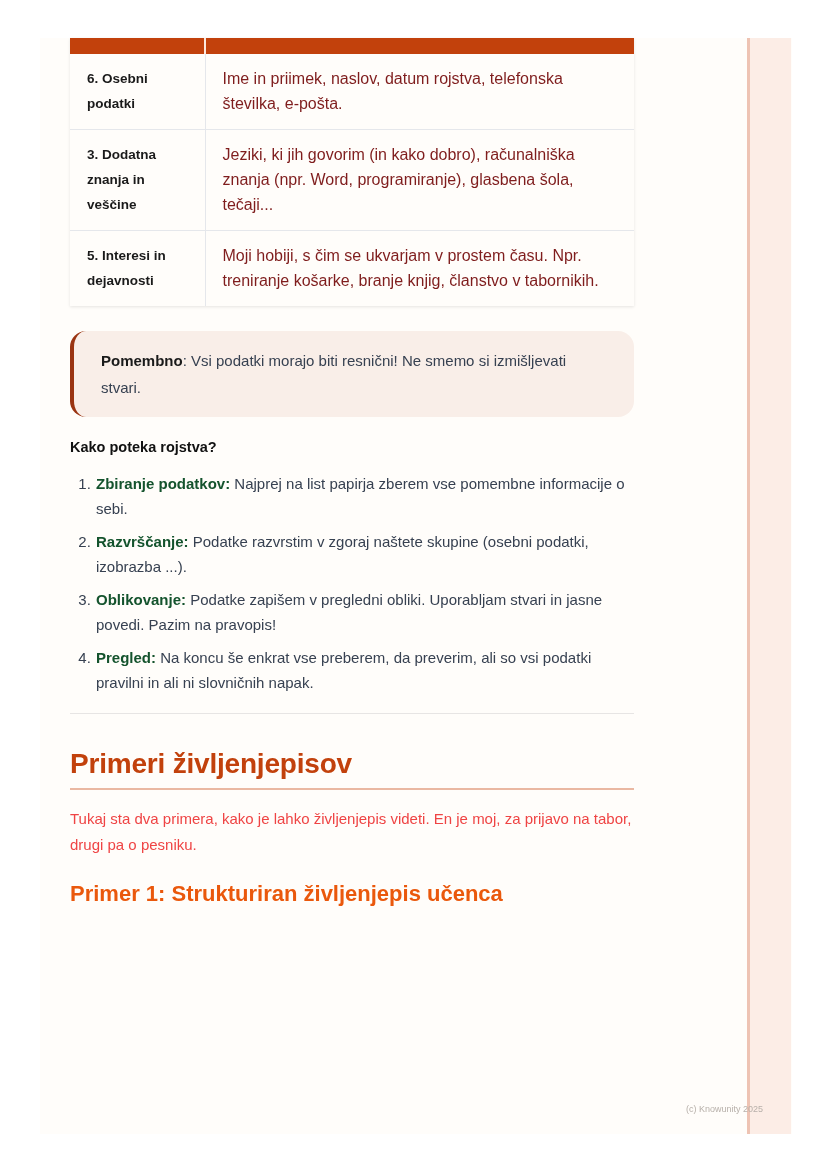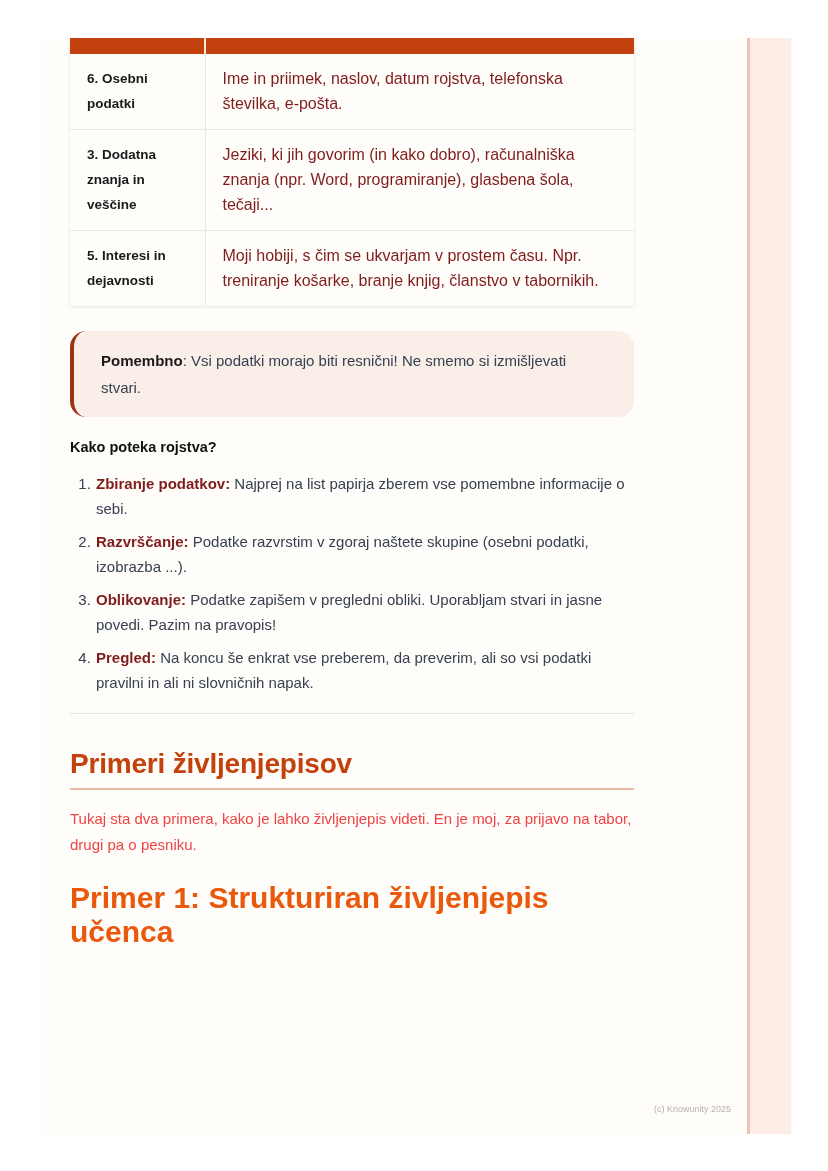--- a/index.html
+++ b/index.html
@@ -9,21 +9,21 @@
   .page {
     position: absolute; left: 40px; top: 38px; width: 752px; height: 1096px;
     background: #fffdfa;
   }
   .side-strip {
     position: absolute; left: 747px; top: 38px; width: 44px; height: 1096px;
     background: #fcede6;
     border-left: 3px solid #eec3b3;
   }
   .watermark {
-    position: absolute; left: 654px; top: 1104px; font-size: 9px; color: #b7b0aa;
+    position: absolute; left: 686px; top: 1104px; font-size: 9px; color: #b7b0aa;
   }
 
   .content { position: absolute; left: 70px; top: 38px; width: 564px; }
 
   
   .tbl {
     width: 564px; border-collapse: collapse; background: #fffdfa;
     box-shadow: 0 1px 3px rgba(0,0,0,0.10);
   }
   .tbl th { background: #c2410c; height: 16px; padding: 0; }
@@ -41,30 +41,30 @@
     margin-top: 25px; background: #f9eee8; border-left: 4px solid #9a3412;
     border-radius: 16px; padding: 16px 24px 16px 27px;
     font-size: 15px; line-height: 27px; color: #374151;
   }
   .callout b { color: #1a1a1a; }
 
   .subhead { margin-top: 22px; font-size: 14.5px; font-weight: bold; color: #111; }
 
   ol.steps { margin-top: 16px; padding-left: 25px; font-size: 15px; line-height: 25px; color: #374151; }
   ol.steps li { margin-bottom: 8px; padding-left: 1px; }
-  ol.steps li b { color: #7f1d1d; }
+  ol.steps li b { color: #14532d; }
 
   hr.div { border: none; border-top: 1px solid #e7e5e4; margin-top: 18px; }
 
   h2.sect {
     margin-top: 34px; font-size: 28px; font-weight: bold; color: #c2410c;
     padding-bottom: 8px; border-bottom: 2px solid #eab8a2; letter-spacing: -0.2px;
   }
   p.intro { margin-top: 16px; font-size: 15px; line-height: 26px; color: #ef4444; }
-  h3.ex { margin-top: 23px; font-size: 30px; font-weight: bold; color: #ea580c; }
+  h3.ex { margin-top: 23px; font-size: 22px; font-weight: bold; color: #ea580c; }
 </style>
 </head>
 <body>
 
 <div class="page"></div>
 <div class="side-strip"></div>
 
 <div class="content">
 
   <table class="tbl">

